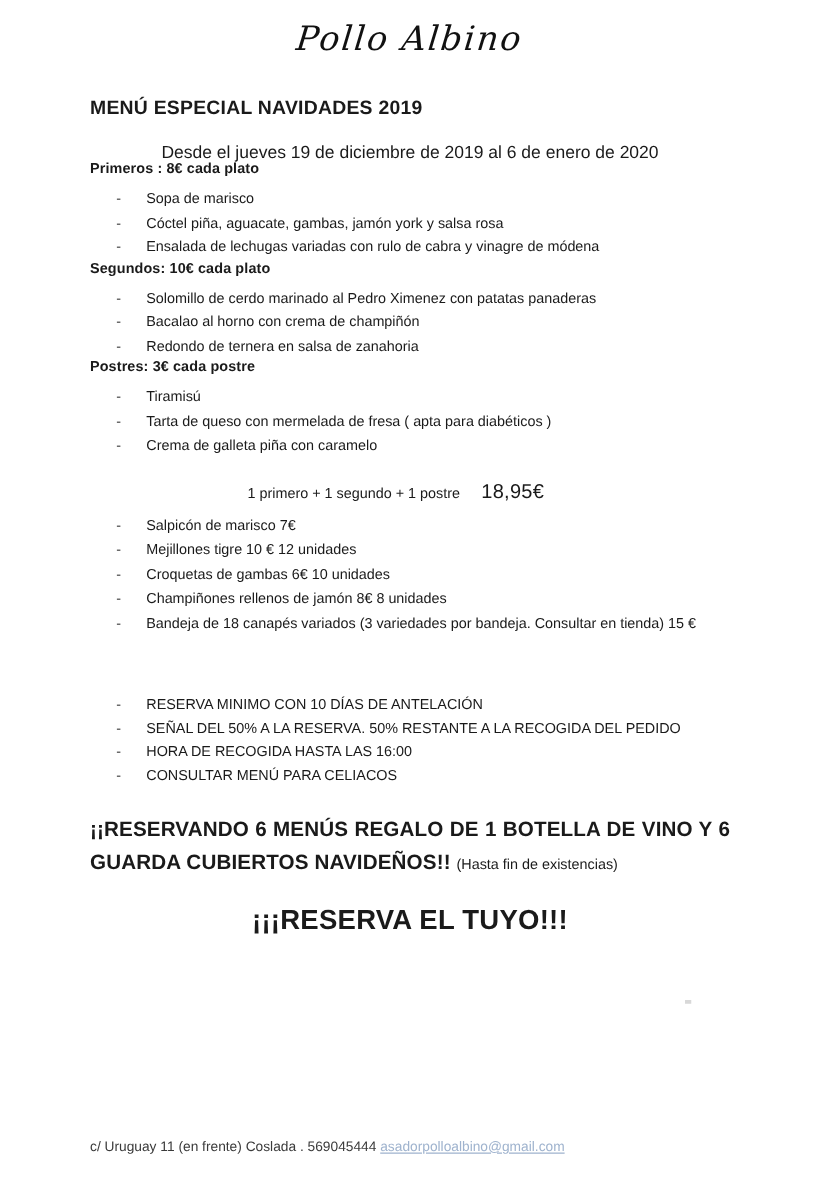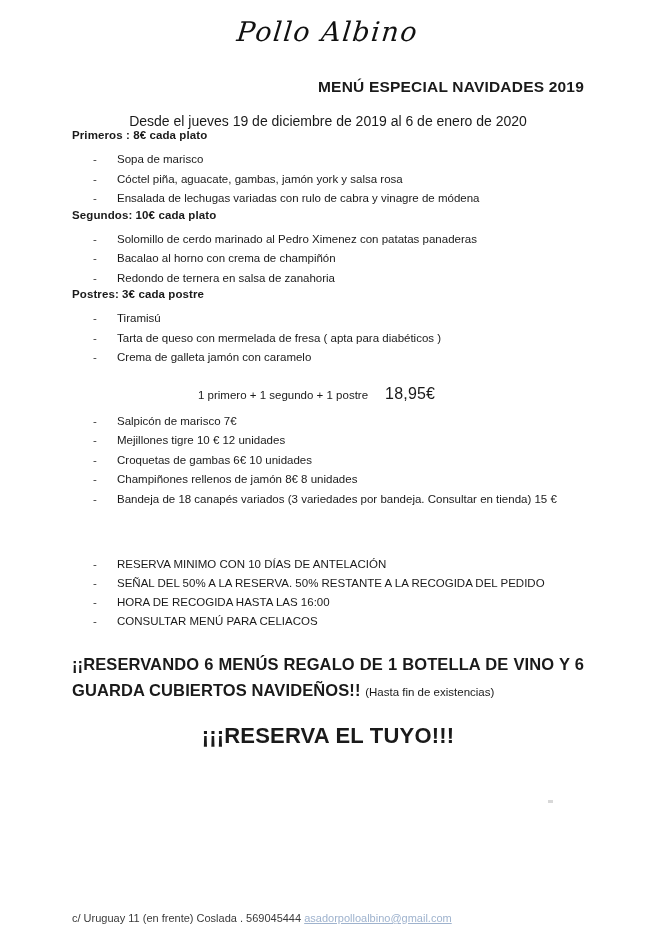--- a/index.html
+++ b/index.html
@@ -35,21 +35,21 @@
     font-weight: 400;
     font-size: 27px;
     letter-spacing: 1.5px;
     color: #111;
     line-height: 1;
     transform: skewX(-6deg);
     display: inline-block;
   }
 
   .doc-title {
-    text-align: right;
+    text-align: left;
     font-size: 15.5px;
     font-weight: bold;
     letter-spacing: 0.2px;
     margin-top: 18px;
   }
   .doc-subtitle {
     text-align: center;
     font-size: 14px;
     font-weight: normal;
     margin-top: 17px;
@@ -184,21 +184,21 @@
       <li><span class="dash">-</span><span>Bacalao al horno con crema de champiñón</span></li>
       <li><span class="dash">-</span><span>Redondo de ternera en salsa de zanahoria</span></li>
     </ul>
   </div>
 
   <div class="section">
     <p class="section-heading">Postres: 3€ cada postre</p>
     <ul class="dash-list">
       <li><span class="dash">-</span><span>Tiramisú</span></li>
       <li><span class="dash">-</span><span>Tarta de queso con mermelada de fresa ( apta para diabéticos )</span></li>
-      <li><span class="dash">-</span><span>Crema de galleta jamón con caramelo</span></li>
+      <li><span class="dash">-</span><span>Crema de galleta piña con caramelo</span></li>
     </ul>
   </div>
 
   <div class="combo-line">
     <span class="combo-desc">1 primero + 1 segundo + 1 postre</span>
     <span class="combo-price">18,95€</span>
   </div>
 
   <div class="section">
     <ul class="dash-list">

